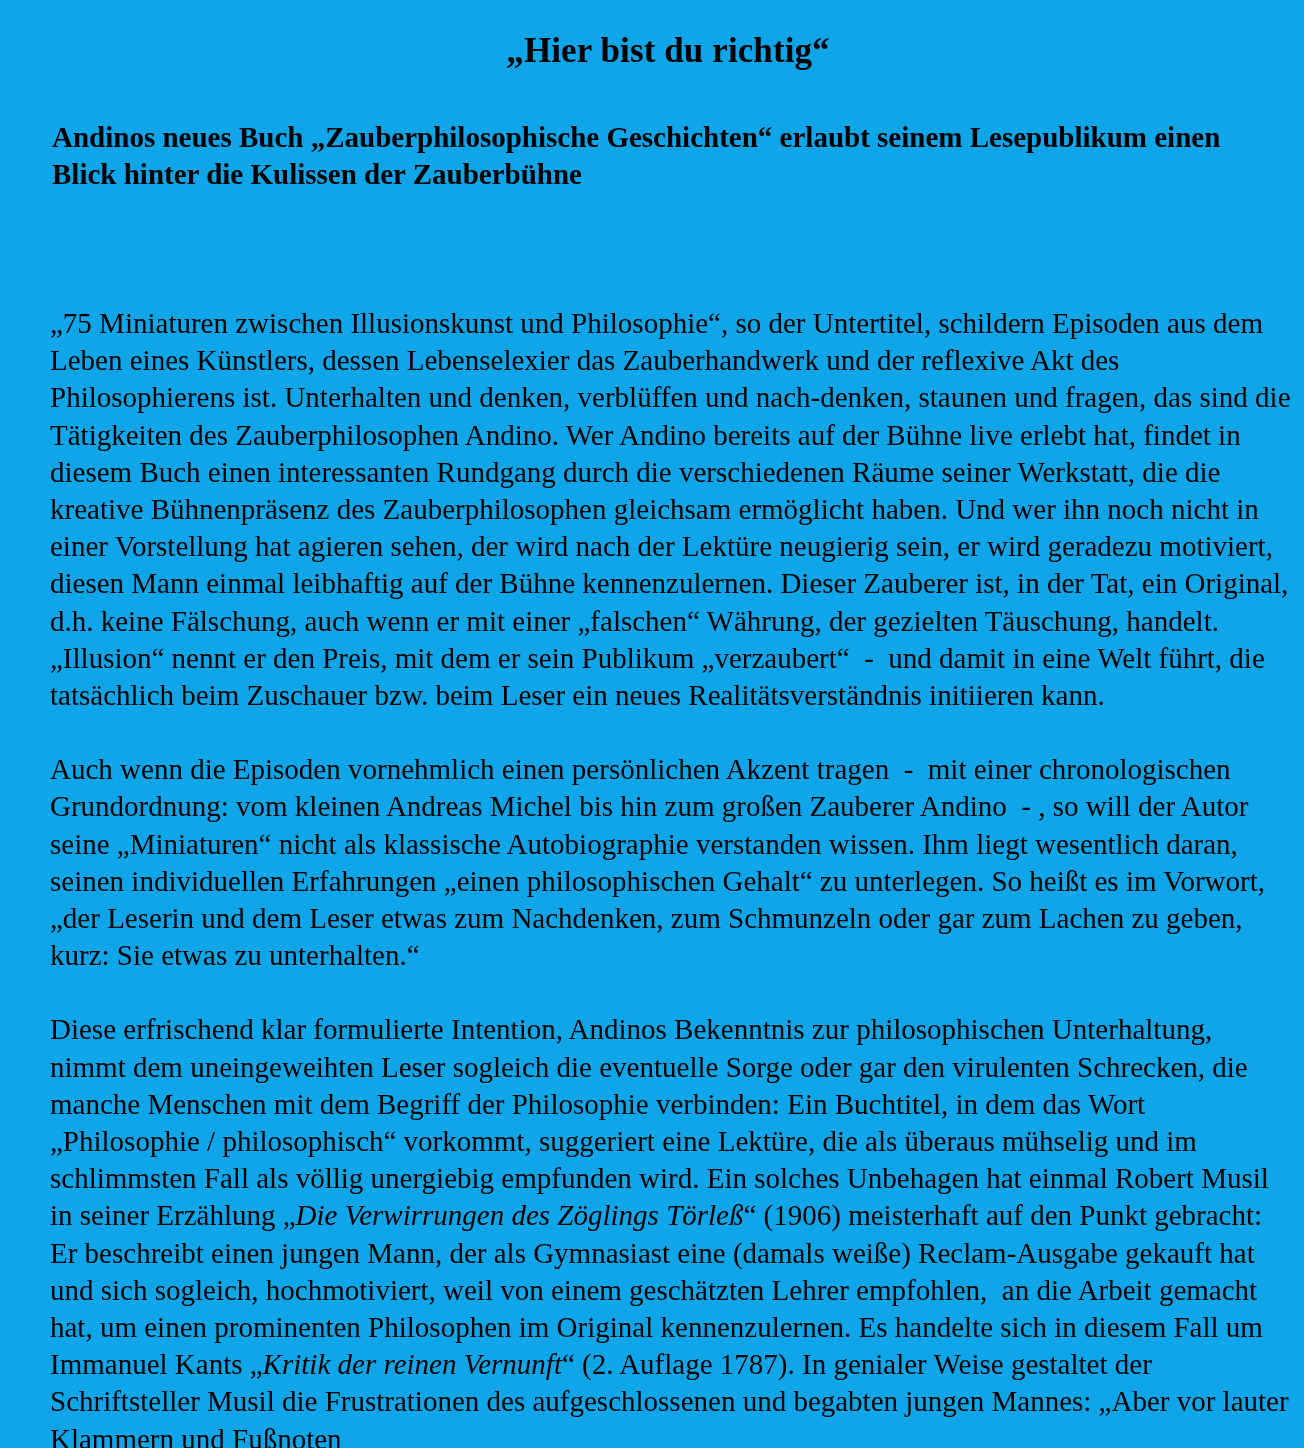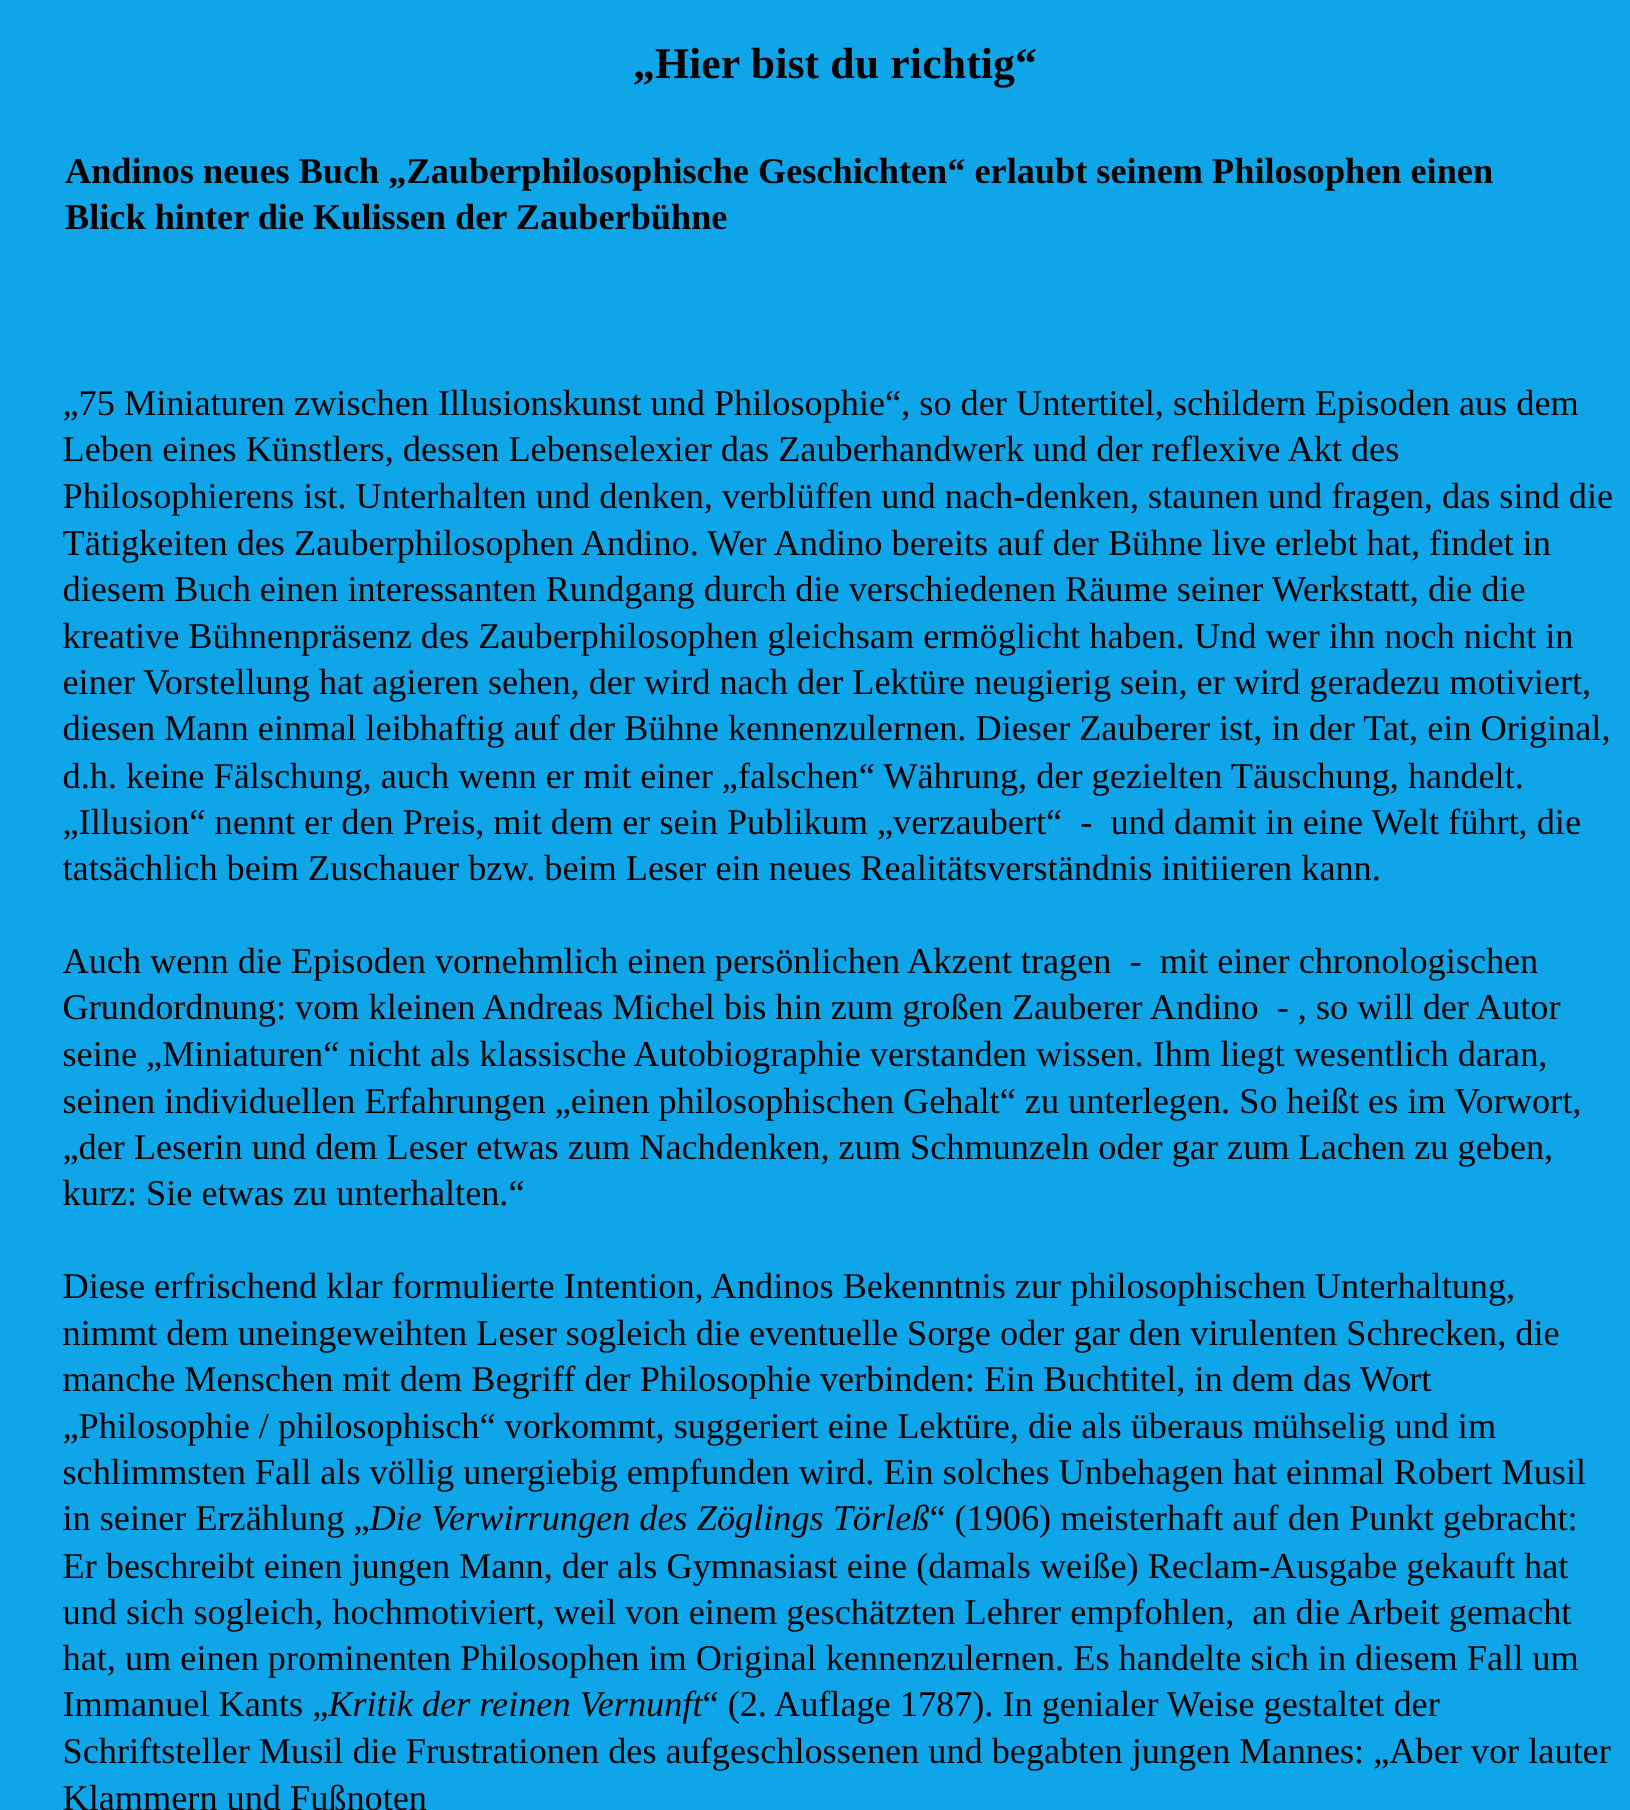--- a/index.html
+++ b/index.html
@@ -60,21 +60,21 @@
     font-style: italic;
   }
 </style>
 </head>
 <body>
 
 <div class="page">
 
   <h1 class="doc-title">„Hier bist du richtig“</h1>
 
-  <h2 class="doc-subtitle">Andinos neues Buch „Zauberphilosophische Geschichten“ erlaubt seinem Philosophen einen Blick hinter die Kulissen der Zauberbühne</h2>
+  <h2 class="doc-subtitle">Andinos neues Buch „Zauberphilosophische Geschichten“ erlaubt seinem Lesepublikum einen Blick hinter die Kulissen der Zauberbühne</h2>
 
   <div class="body-block">
 
     <p class="para first">„75 Miniaturen zwischen Illusionskunst und Philosophie“, so der Untertitel, schildern Episoden aus dem Leben eines Künstlers, dessen Lebenselexier das Zauberhandwerk und der reflexive Akt des Philosophierens ist. Unterhalten und denken, verblüffen und nach-denken, staunen und fragen, das sind die Tätigkeiten des Zauberphilosophen Andino. Wer Andino bereits auf der Bühne live erlebt hat, findet in diesem Buch einen interessanten Rundgang durch die verschiedenen Räume seiner Werkstatt, die die kreative Bühnenpräsenz des Zauberphilosophen gleichsam ermöglicht haben. Und wer ihn noch nicht in einer Vorstellung hat agieren sehen, der wird nach der Lektüre neugierig sein, er wird geradezu motiviert, diesen Mann einmal leibhaftig auf der Bühne kennenzulernen. Dieser Zauberer ist, in der Tat, ein Original, d.h. keine Fälschung, auch wenn er mit einer „falschen“ Währung, der gezielten Täuschung, handelt. „Illusion“ nennt er den Preis, mit dem er sein Publikum „verzaubert“  -  und damit in eine Welt führt, die tatsächlich beim Zuschauer bzw. beim Leser ein neues Realitätsverständnis initiieren kann.</p>
 
     <p class="para">Auch wenn die Episoden vornehmlich einen persönlichen Akzent tragen  -  mit einer chronologischen Grundordnung: vom kleinen Andreas Michel bis hin zum großen Zauberer Andino  - , so will der Autor seine „Miniaturen“ nicht als klassische Autobiographie verstanden wissen. Ihm liegt wesentlich daran, seinen individuellen Erfahrungen „einen philosophischen Gehalt“ zu unterlegen. So heißt es im Vorwort, „der Leserin und dem Leser etwas zum Nachdenken, zum Schmunzeln oder gar zum Lachen zu geben, kurz: Sie etwas zu unterhalten.“</p>
 
     <p class="para"><span>Diese erfrischend klar formulierte Intention, Andinos Bekenntnis zur philosophischen Unterhaltung, nimmt dem uneingeweihten Leser sogleich die eventuelle Sorge oder gar den virulenten Schrecken, die manche Menschen mit dem Begriff der Philosophie verbinden: Ein Buchtitel, in dem das Wort „Philosophie / philosophisch“ vorkommt, suggeriert eine Lektüre, die als überaus mühselig und im schlimmsten Fall als völlig unergiebig empfunden wird. Ein solches Unbehagen hat einmal Robert Musil in seiner Erzählung „</span><em class="title-italic">Die Verwirrungen des Zöglings Törleß</em><span>“ (1906) meisterhaft auf den Punkt gebracht: Er beschreibt einen jungen Mann, der als Gymnasiast eine (damals weiße) Reclam-Ausgabe gekauft hat und sich sogleich, hochmotiviert, weil von einem geschätzten Lehrer empfohlen,  an die Arbeit gemacht hat, um einen prominenten Philosophen im Original kennenzulernen. Es handelte sich in diesem Fall um Immanuel Kants „</span><em class="title-italic">Kritik der reinen Vernunft</em><span>“ (2. Auflage 1787). In genialer Weise gestaltet der Schriftsteller Musil die Frustrationen des aufgeschlossenen und begabten jungen Mannes: „Aber vor lauter Klammern und Fußnoten</span></p>
 
   </div>

